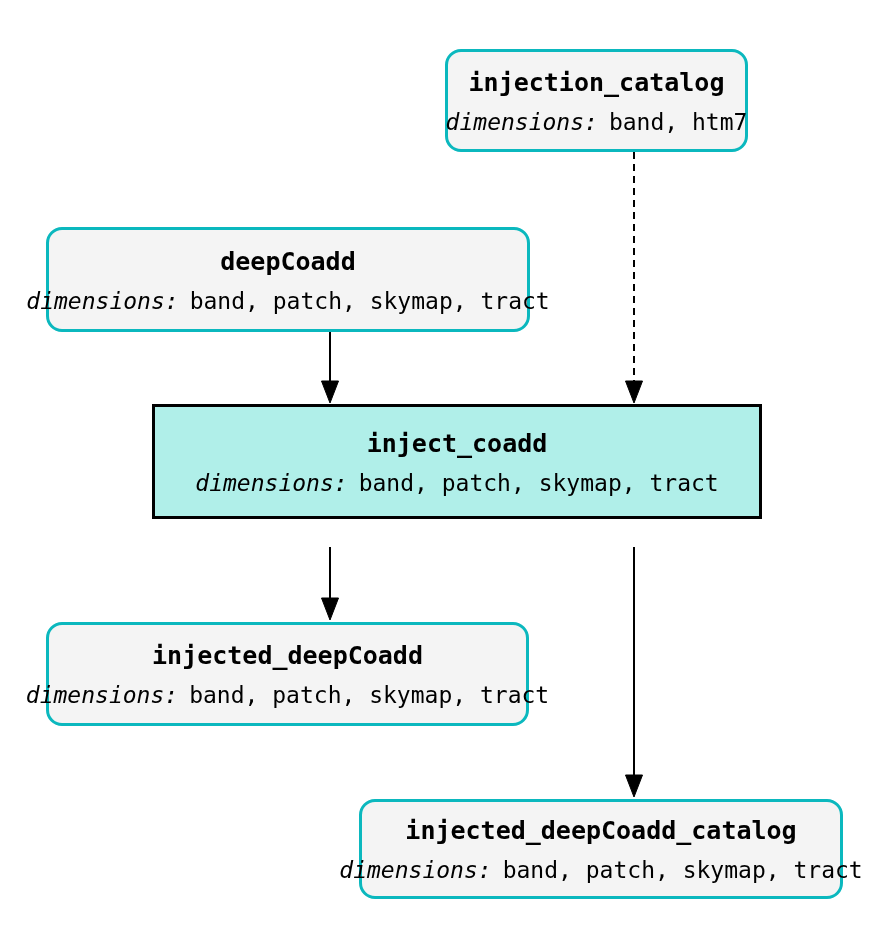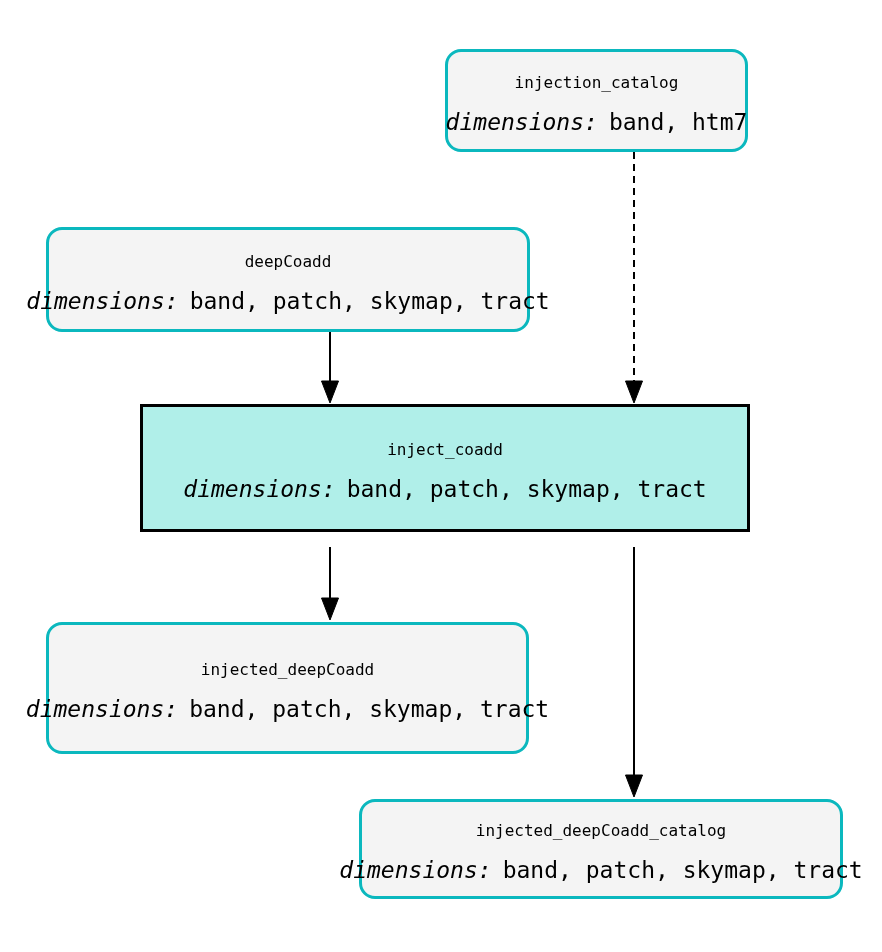--- a/index.html
+++ b/index.html
@@ -39,38 +39,38 @@
     background: var(--dataset-fill);
     border: 3px solid var(--teal);
     border-radius: 16px;
   }
   .node.task {
     background: var(--task-fill);
     border: 3.5px solid var(--task-border);
     border-radius: 0;
   }
   .node-title {
-    font-size: 16px;
-    font-weight: normal;
+    font-size: 25px;
+    font-weight: bold;
     line-height: 28px;
     white-space: nowrap;
   }
   .node-line {
     font-size: 23px;
     line-height: 22px;
     white-space: nowrap;
   }
   .dims-label { font-style: italic; }
   .dims-value { margin-left: 11px; }
 
   
   #n-injection_catalog        { left: 445px; top:  49px; width: 303px; height: 103px; }
   #n-deepCoadd                { left:  46px; top: 227px; width: 484px; height: 105px; }
-  #n-inject_coadd             { left: 140px; top: 404px; width: 610px; height: 128px; }
-  #n-injected_deepCoadd       { left:  46px; top: 622px; width: 483px; height: 132px; }
+  #n-inject_coadd             { left: 152px; top: 404px; width: 610px; height: 115px; }
+  #n-injected_deepCoadd       { left:  46px; top: 622px; width: 483px; height: 104px; }
   #n-injected_deepCoadd_catalog { left: 359px; top: 799px; width: 484px; height: 100px; }
 
   .edge-line   { stroke: var(--edge); stroke-width: 2; fill: none; }
   .edge-dashed { stroke-dasharray: 7,5; }
   .arrow-head  { fill: var(--edge); stroke: var(--edge); }
 </style>
 </head>
 <body>
 
 <div class="canvas">

